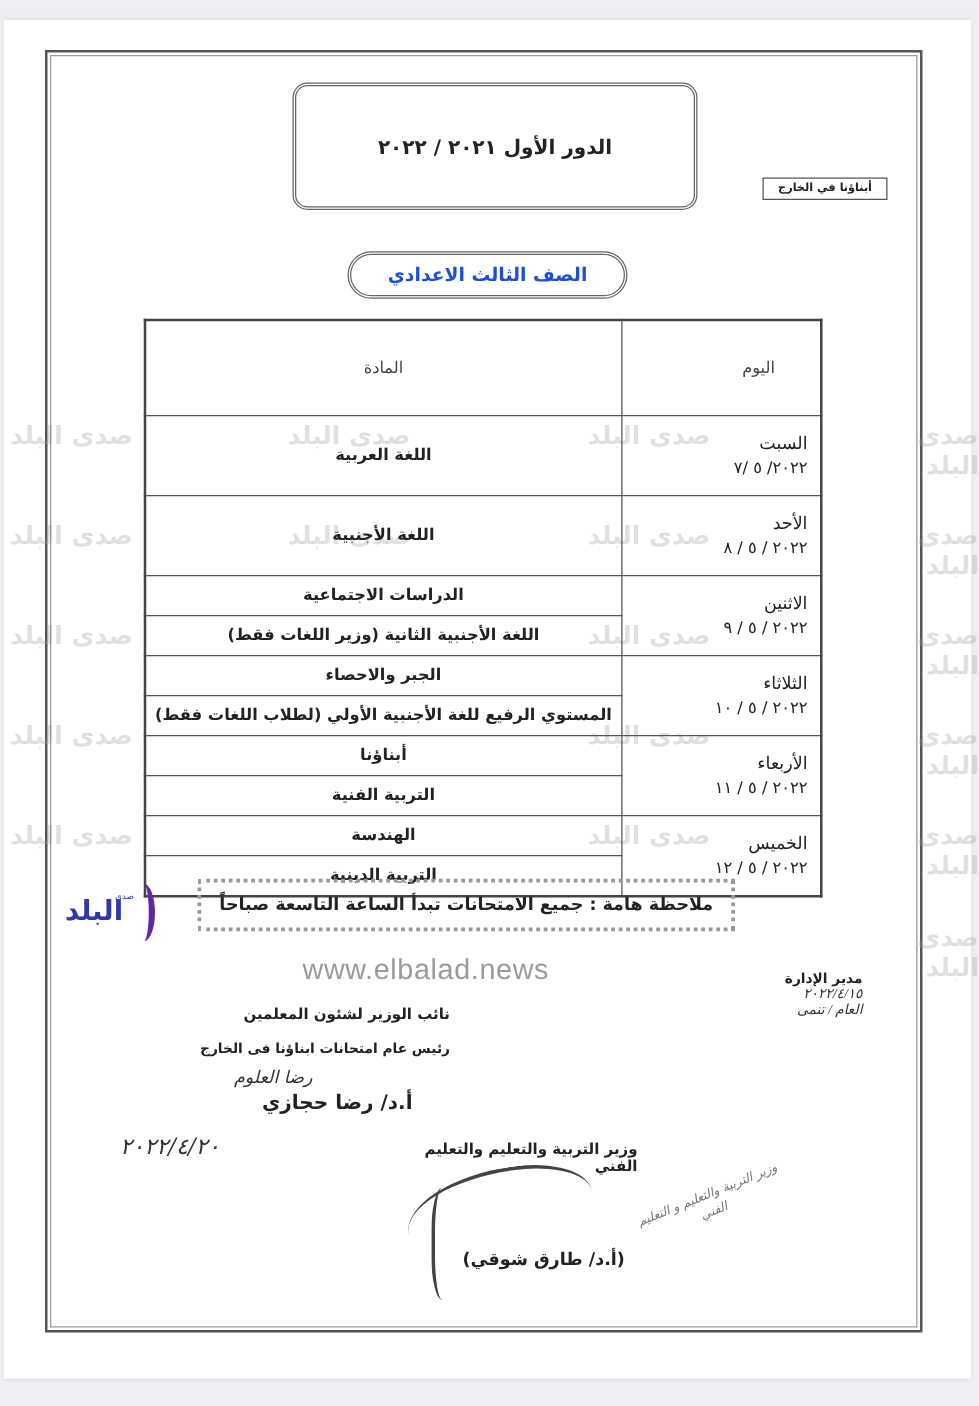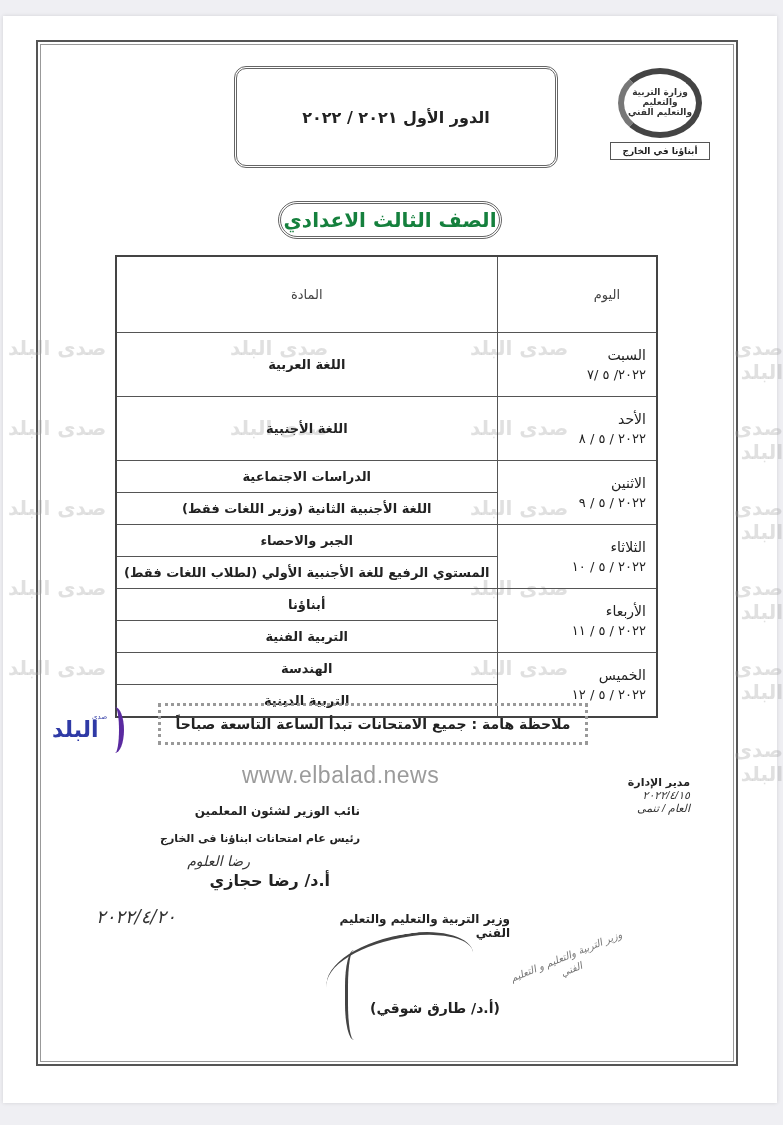--- a/index.html
+++ b/index.html
@@ -37,21 +37,21 @@
     .logo .banner {
       position: absolute; left: 0px; top: 78px; width: 100px; height: 18px;
       border: 1px solid #555; font-size: 9px; font-weight: bold; direction: rtl;
       display: flex; align-items: center; justify-content: center; color: #222;
     }
 
     .grade-pill {
       position: absolute; left: 278px; top: 201px; width: 224px; height: 38px;
       border: 3px double #666; border-radius: 20px;
       display: flex; align-items: center; justify-content: center;
-      font-weight: bold; font-size: 20px; direction: rtl; color: #15803d;
+      font-weight: bold; font-size: 15px; direction: rtl; color: #1d4ed8;
     }
 
     
     .schedule {
       position: absolute; left: 115px; top: 255px; width: 543px;
       border: 2px solid #444; border-collapse: collapse; direction: rtl;
     }
     .schedule td, .schedule th { border: 1px solid #555; font-weight: normal; vertical-align: middle; }
     .schedule .day-col { width: 160px; padding: 14px 10px; text-align: right; }
     .schedule .day-name { font-size: 14px; font-weight: normal; color: #222; display: block; }
@@ -76,21 +76,21 @@
     .balad-logo .tiny { position: absolute; left: 44px; top: 8px; font-size: 7px; color: #2f3aa6; }
 
     .site-url {
       position: absolute; left: 242px; top: 762px; font-family: "Liberation Sans", sans-serif;
       font-size: 23px; color: #9b9b9b; letter-spacing: 0.5px;
     }
 
     
     .sig-block { position: absolute; direction: rtl; text-align: right; font-weight: bold; color: #222; }
     .mgr { left: 590px; top: 776px; width: 100px; font-size: 11px; }
-    .mgr .scribble { font-weight: normal; font-family: Liberation Sans, sans-serif; font-size: 11px; font-style: italic; color: #333; line-height: 1.2; }
+    .mgr .scribble { font-weight: normal; font-family: Liberation Serif, serif; font-size: 11px; font-style: italic; color: #333; line-height: 1.2; }
     .deputy { left: 120px; top: 804px; width: 240px; font-size: 12px; }
     .deputy .l2 { margin-top: 14px; font-size: 11px; }
     .deputy .sign { margin-top: 8px; font-family: "DejaVu Serif", serif; font-style: italic; font-weight: normal; font-size: 14px; padding-right: 110px; color: #333; }
     .deputy .name { margin-top: 2px; font-size: 16px; padding-right: 30px; }
 
     .handdate {
       position: absolute; left: 96px; top: 906px; font-family: "DejaVu Serif", serif; font-style: italic;
       font-size: 18px; color: #333; letter-spacing: 2px;
     }
 
@@ -137,23 +137,20 @@
 <div class="wm" style="left:8px;top:656px">صدى البلد</div>
 <div class="wm" style="left:470px;top:656px">صدى البلد</div>
 <div class="wm" style="left:700px;top:656px">صدى البلد</div>
 <div class="wm" style="left:700px;top:738px">صدى البلد</div>
 
 <div class="title-box">
   <div class="t2">الدور الأول ٢٠٢١ / ٢٠٢٢</div>
 </div>
 
 <div class="logo">
-  <div class="crescent">
-    <span>وزارة التربية والتعليم والتعليم الفني</span>
-  </div>
   <div class="banner">أبناؤنا في الخارج</div>
 </div>
 
 <div class="grade-pill">الصف الثالث الاعدادي</div>
 
 <table class="schedule">
   <thead>
     <tr>
       <th class="day-col">اليوم</th>
       <th>المادة</th>

